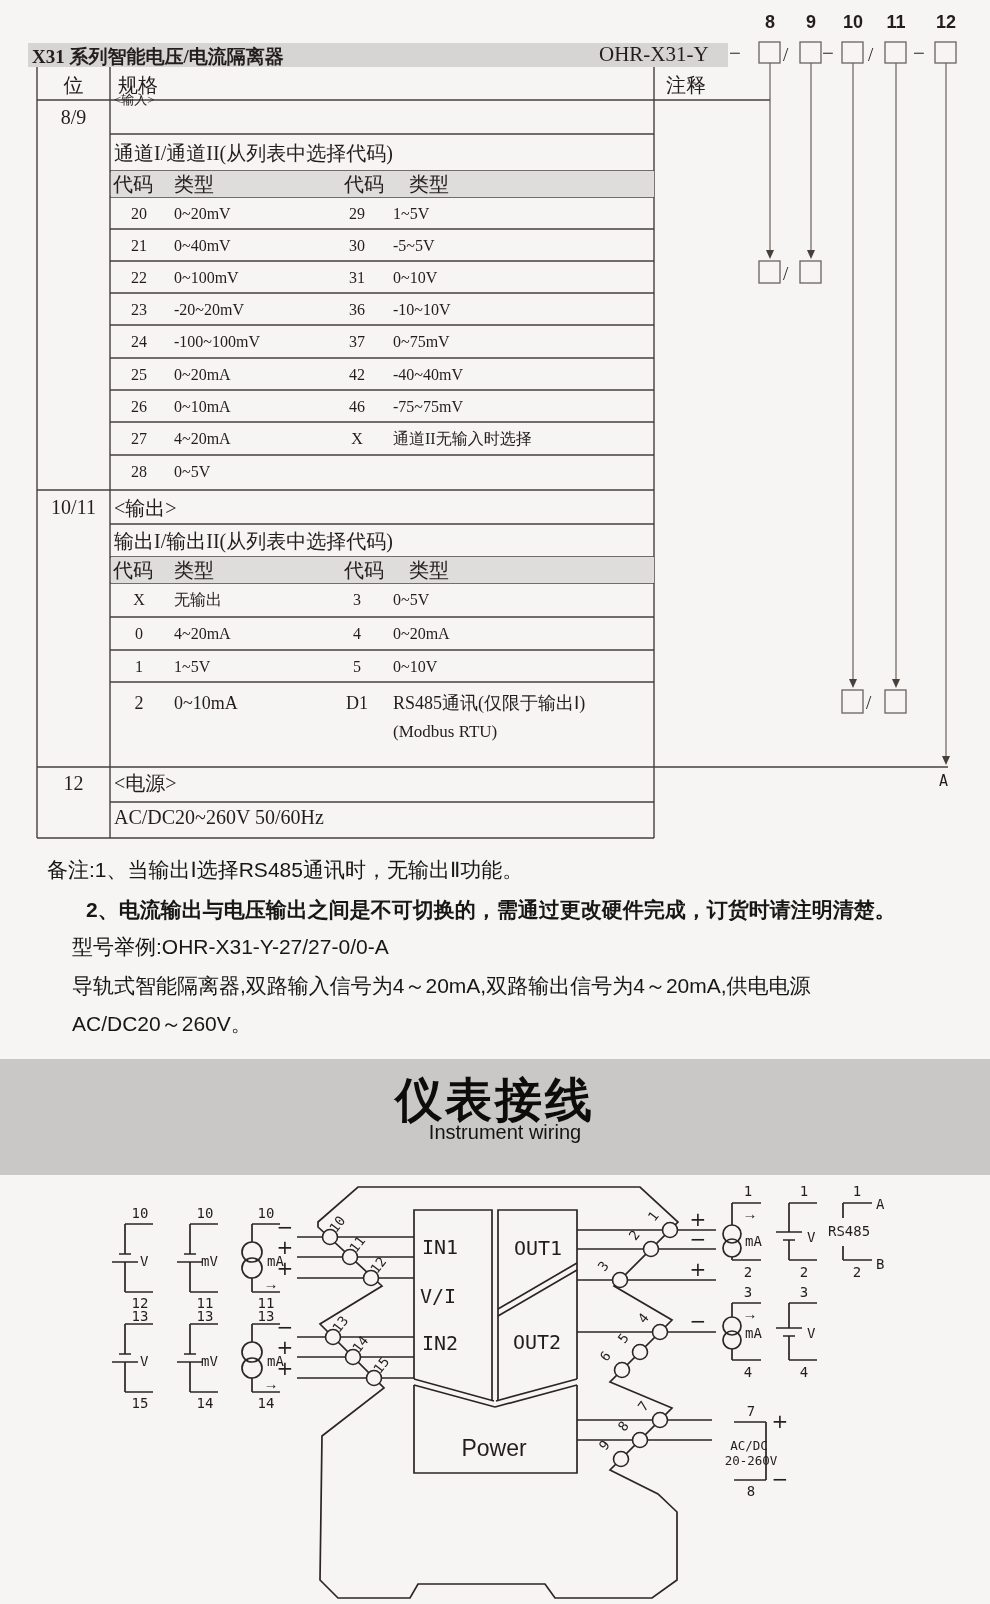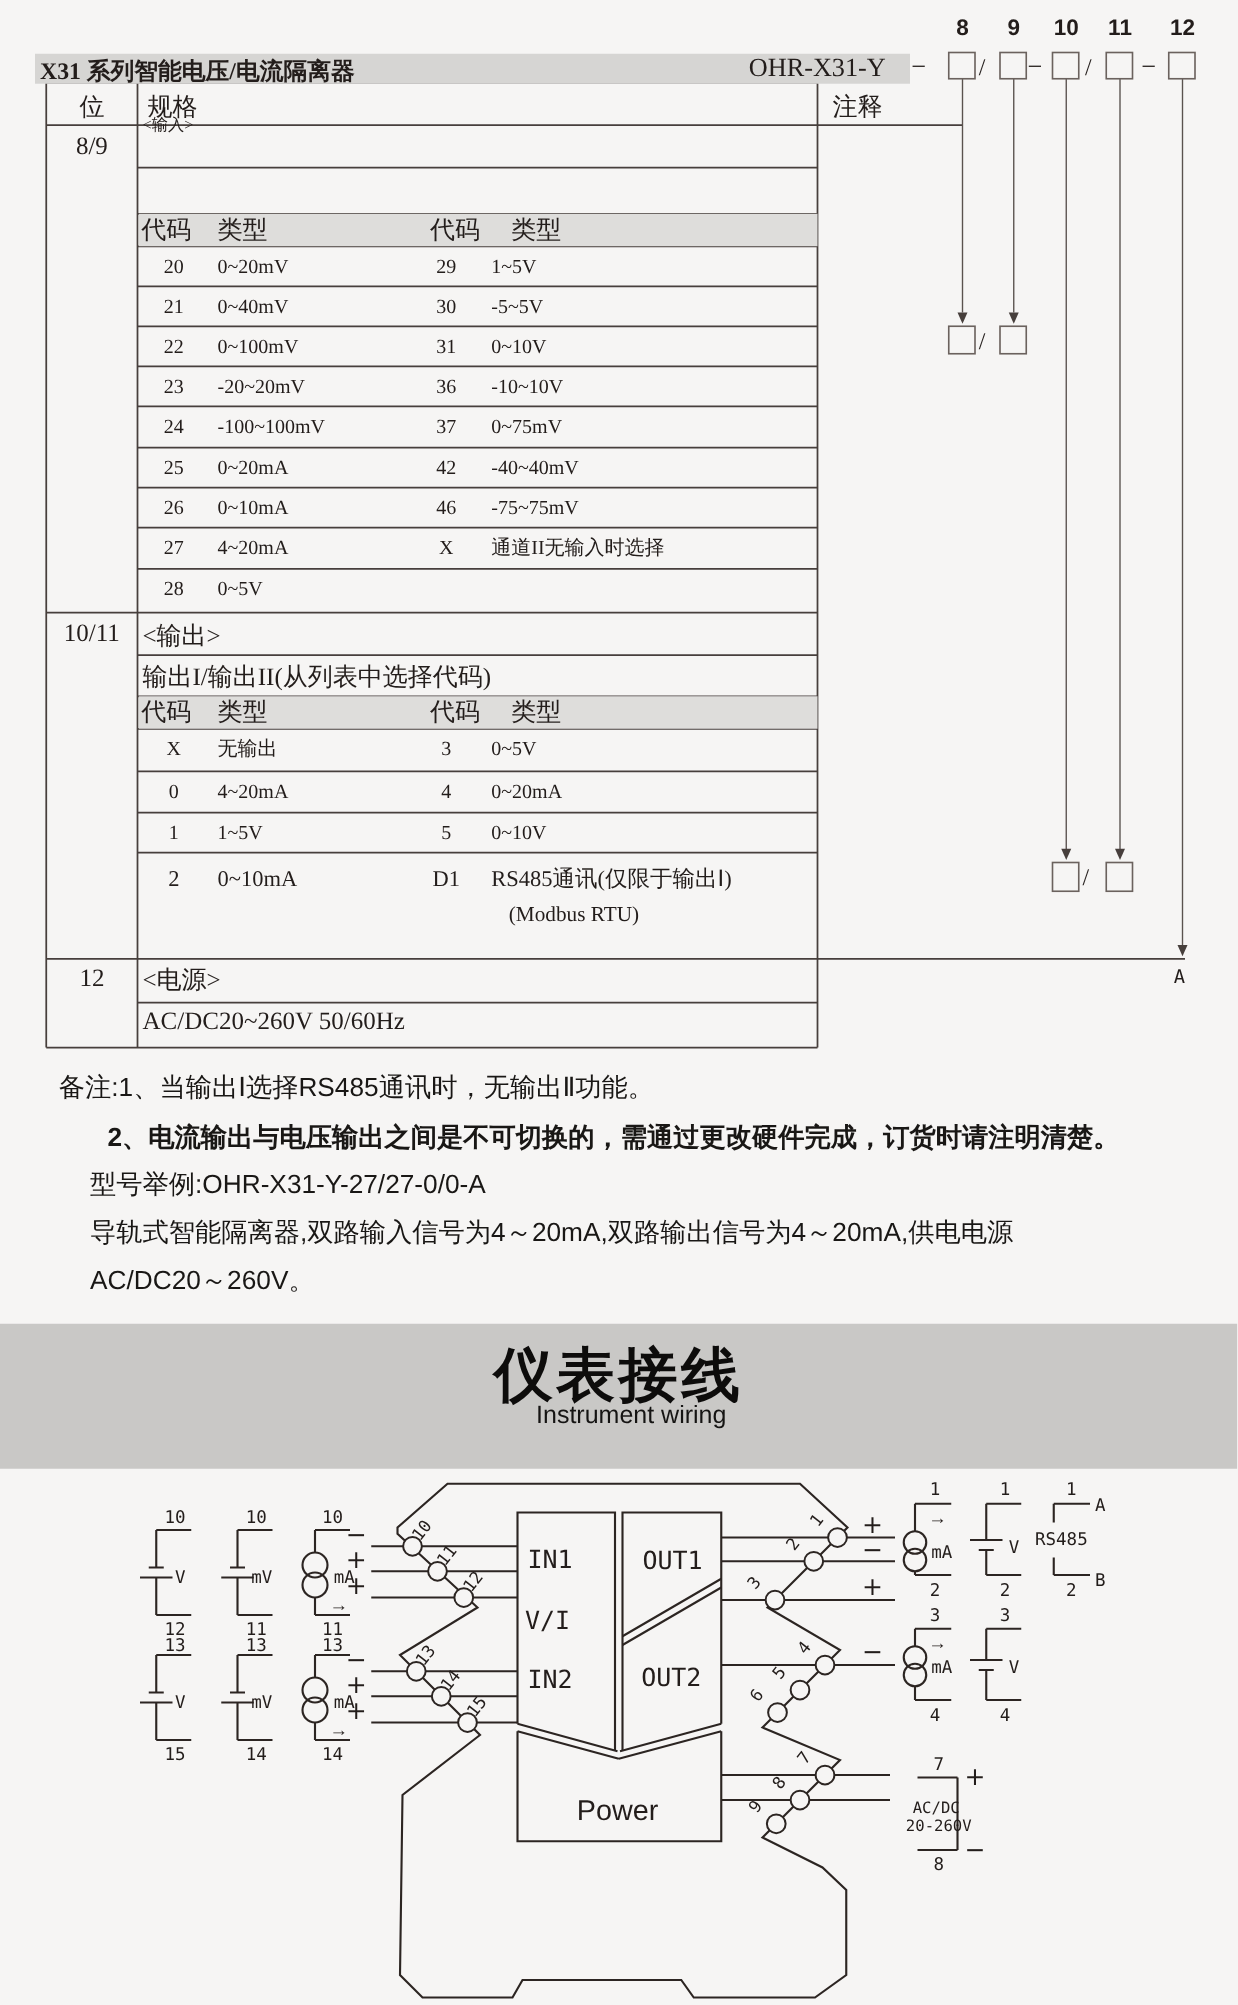--- a/index.html
+++ b/index.html
@@ -86,20 +86,21 @@
   <div class="abs ser" style="left:866px;top:692px;font-size:19px;">/</div>
 
   <div class="abs mono" style="left:939px;top:772px;font-size:15px;">A</div>
 
   <div class="abs ser" style="left:37px;top:72px;width:73px;text-align:center;font-size:20px;">位</div>
   <div class="abs ser" style="left:118px;top:72px;font-size:20px;">规格</div>
   <div class="abs ser" style="left:656px;top:72px;width:60px;text-align:center;font-size:20px;">注释</div>
 
   <div class="abs ser" style="left:37px;top:106px;width:73px;text-align:center;font-size:20px;">8/9</div>
   <div class="abs ser" style="left:114px;top:91px;font-size:13px;">&lt;输入&gt;</div>
+  <div class="abs ser" style="left:114px;top:140px;font-size:20px;">通道I/通道II(从列表中选择代码)</div>
 
   <div class="grayband" style="top:171px;"></div>
   <div class="hband ser" style="top:171px;">
     <span class="h1">代码</span>
     <span class="h2">类型</span>
     <span class="h3">代码</span>
     <span class="h4">类型</span>
   </div>
 
   <div class="crow ser" style="top:197px;">
@@ -186,21 +187,21 @@
       <span class="c2">1~5V</span>
       <span class="c3">5</span>
       <span class="c4">0~10V</span>
   </div>
   <div class="crow ser" style="top:687px;font-size:18px;">
     <span class="c1">2</span>
       <span class="c2">0~10mA</span>
       <span class="c3">D1</span>
       <span class="c4">RS485通讯(仅限于输出Ⅰ)</span>
   </div>
-  <div class="abs ser" style="left:407px;top:722px;font-size:17px;">(Modbus RTU)</div>
+  <div class="abs ser" style="left:393px;top:722px;font-size:17px;">(Modbus RTU)</div>
 
   <div class="abs ser" style="left:37px;top:772px;width:73px;text-align:center;font-size:20px;">12</div>
   <div class="abs ser" style="left:114px;top:770px;font-size:20px;">&lt;电源&gt;</div>
   <div class="abs ser" style="left:114px;top:806px;font-size:20px;">AC/DC20~260V  50/60Hz</div>
 
   <div class="note" style="left:16px;top:856px;margin-left:31px;">备注:1、当输出Ⅰ选择RS485通讯时，无输出Ⅱ功能。</div>
   <div class="note" style="left:86px;top:896px;font-weight:bold;">2、电流输出与电压输出之间是不可切换的，需通过更改硬件完成，订货时请注明清楚。</div>
   <div class="note" style="left:72px;top:933px;">型号举例:OHR-X31-Y-27/27-0/0-A</div>
   <div class="note" style="left:72px;top:972px;">导轨式智能隔离器,双路输入信号为4～20mA,双路输出信号为4～20mA,供电电源</div>
   <div class="note" style="left:72px;top:1010px;">AC/DC20～260V。</div>

